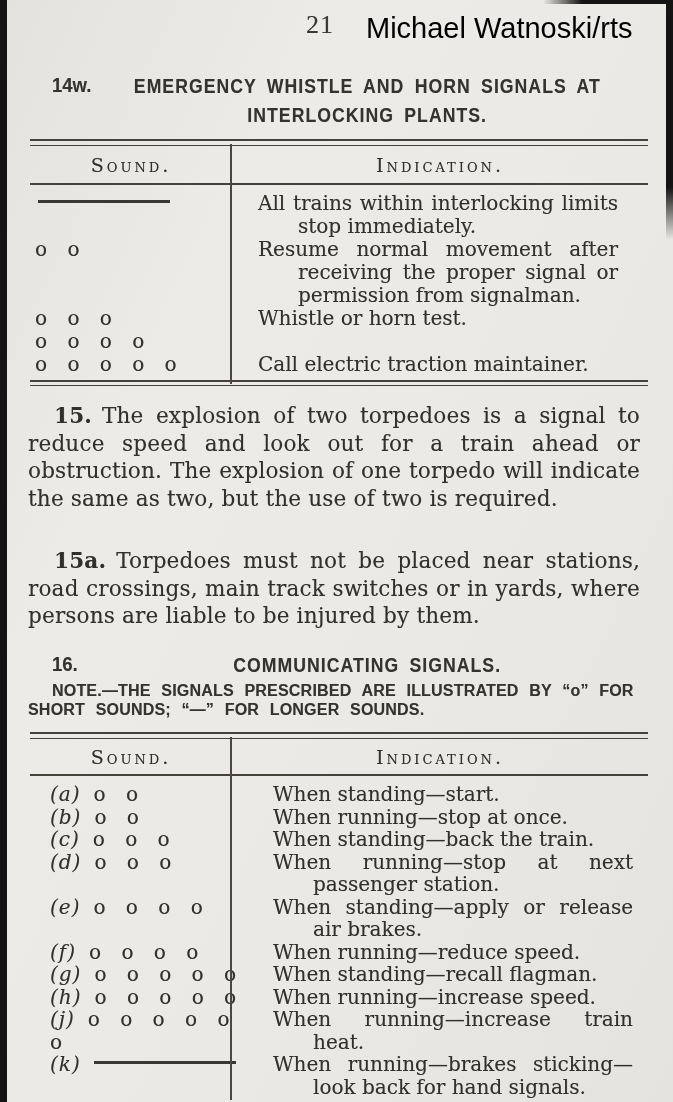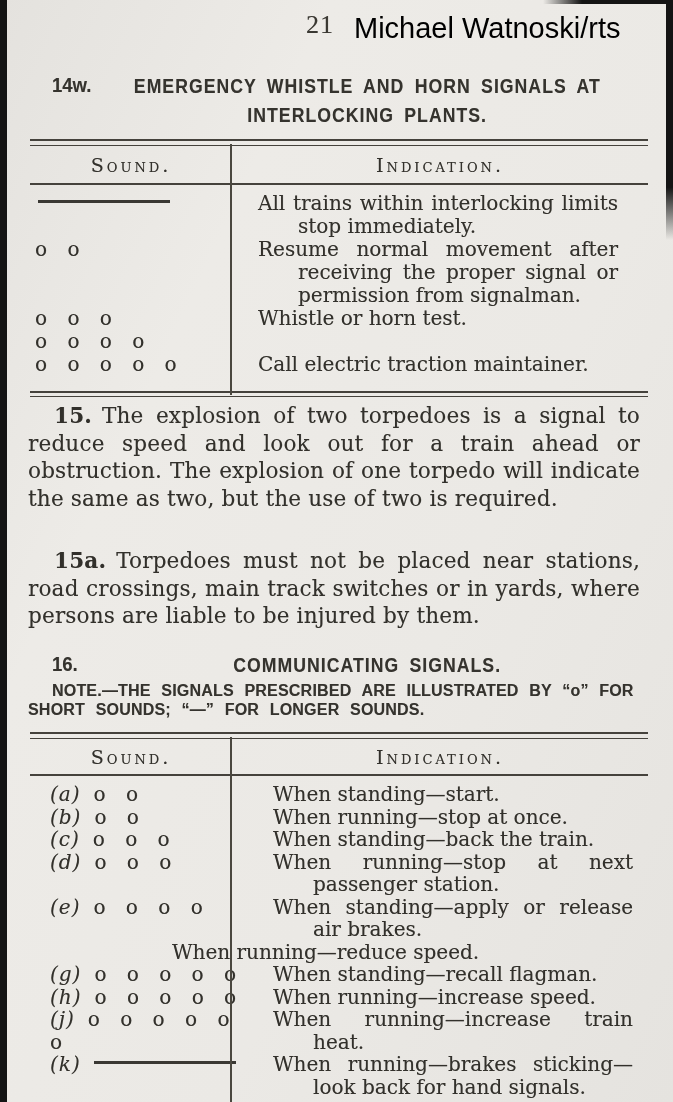--- a/index.html
+++ b/index.html
@@ -15,21 +15,21 @@
   }
   
   .edge-left  { position:absolute; left:0; top:0; bottom:0; width:7px; background:#141414; }
   .edge-right { position:absolute; right:0; top:0; width:7px; height:240px;
                 background:linear-gradient(180deg,#141414 78%, rgba(20,20,20,0)); }
   .edge-topright { position:absolute; right:0; top:0; width:130px; height:4px;
                 background:linear-gradient(270deg,#141414 70%, rgba(20,20,20,0)); }
 
   .page-number { position:absolute; left:306px; top:10px;
     font-family:"Liberation Serif", serif; font-size:26px; letter-spacing:1px; color:#3a3832; }
-  .watermark { position:absolute; left:354px; top:12px;
+  .watermark { position:absolute; left:366px; top:12px;
     font-family:"Liberation Sans", sans-serif; font-size:29px; font-weight:400;
     color:#000; text-shadow:none; white-space:nowrap; }
 
   
   .head-num { position:absolute; left:52px;
     font-family:"Liberation Sans", sans-serif; font-weight:700; font-size:21px; color:#35332e; }
   .head-block { position:absolute; left:95px; width:545px; text-align:center;
     font-family:"Liberation Sans", sans-serif; font-weight:700; font-size:20px;
     letter-spacing:1.2px; word-spacing:5px; line-height:29px; color:#35332e; }
   .head-block .cond, .head-num .cond { display:inline-block; transform:scaleX(0.88); transform-origin:center; }
@@ -59,21 +59,21 @@
   #table2 { top:732px; }
   .rule-double { height:4px; border-top:2px solid #45423c; border-bottom:1px solid #45423c; }
   .rule-single { height:0; border-top:2px solid #45423c; }
   .rule-bottom-1 { height:3px; border-top:2px solid #45423c; border-bottom:1px solid #45423c; }
   .thead { display:flex; align-items:center; height:37px; }
   #table2 .thead { height:35px; }
   .hdr-sound { flex:0 0 202px; text-align:center; }
   .hdr-ind   { flex:1; text-align:center; }
   .hdr-txt { font-variant:small-caps; font-size:19px; letter-spacing:3px;text-align:center; }
   .divider { position:absolute; left:200px; top:5px; bottom:2px; width:2px; background:#4a473f; }
-  .rows { padding:7px 0 15px 0; }
+  .rows { padding:7px 0 4px 0; }
   .trow { display:flex; line-height:23px; font-size:20px; }
   #table2 .trow { line-height:22.5px;justify-content:center; }
   .scell { flex:0 0 202px; padding-left:5px; box-sizing:border-box; }
   .letter { font-style:italic; letter-spacing:1px; margin-right:13px; }
   .signal { letter-spacing:2px; word-spacing:10px; }
   .dash-line { display:inline-block; height:3px; background:#3a3833; vertical-align:middle;
     position:relative; top:-3px; }
   #table1 .dash-line { width:132px; margin-left:3px; }
   #table2 .dash-line { width:142px; }
   .icell { margin-left:26px; width:320px; padding-left:40px; text-indent:-40px; text-align:justify; }
@@ -161,20 +161,21 @@
         </div>
         <div class="trow">
           <div class="scell"><span class="letter">(d)</span><span class="signal">o o o</span></div>
           <div class="icell">When running—stop at next passenger station.</div>
         </div>
         <div class="trow">
           <div class="scell"><span class="letter">(e)</span><span class="signal">o o o o</span></div>
           <div class="icell">When standing—apply or release air brakes.</div>
         </div>
         <div class="trow">
+          <div class="scell"><span class="letter">(f)</span><span class="signal">o o o o</span></div>
           <div class="icell">When running—reduce speed.</div>
         </div>
         <div class="trow">
           <div class="scell"><span class="letter">(g)</span><span class="signal">o o o o o</span></div>
           <div class="icell">When standing—recall flagman.</div>
         </div>
         <div class="trow">
           <div class="scell"><span class="letter">(h)</span><span class="signal">o o o o o</span></div>
           <div class="icell">When running—increase speed.</div>
         </div>

